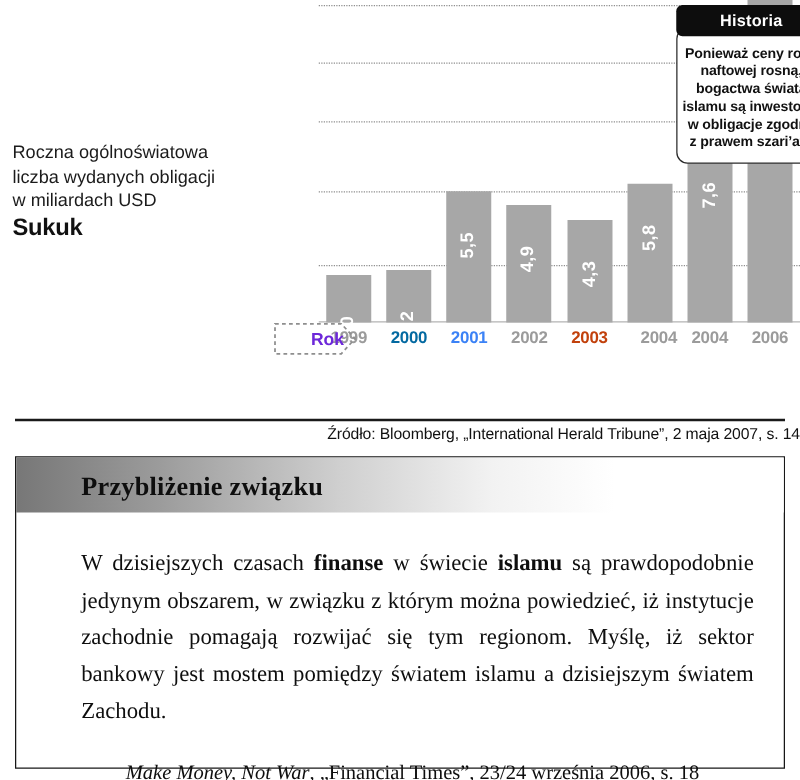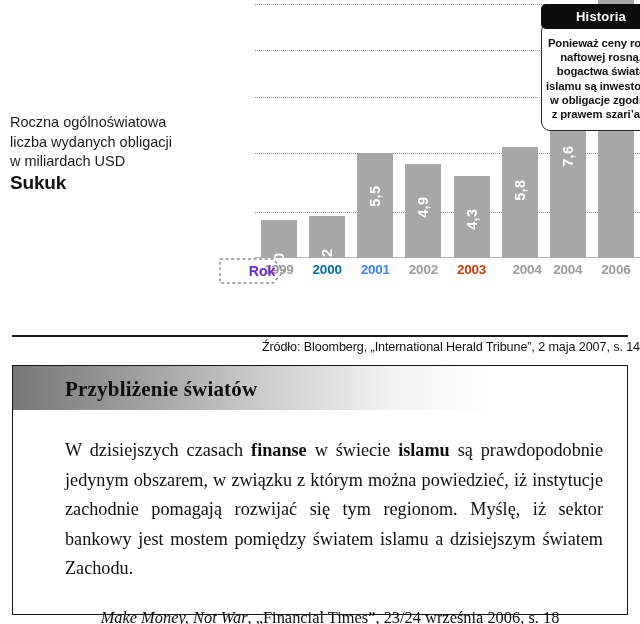--- a/index.html
+++ b/index.html
@@ -333,21 +333,21 @@
     </div>
 
     <div id="chart-source">Źródło: Bloomberg, „International Herald Tribune”, 2 maja 2007, s. 14</div>
   </div>
 
   <div id="divider"></div>
 </div>
 
 <div id="quote-box">
   <div id="quote-header">
-    <div id="quote-header-title">Przybliżenie światów</div>
+    <div id="quote-header-title">Przybliżenie związku</div>
   </div>
   <div id="quote-body">
     <div id="quote-text"><span>W dzisiejszych czasach </span><b>finanse</b><span> w świecie </span><b>islamu</b><span> są prawdopodobnie jedynym obszarem, w związku z którym można powiedzieć, iż instytucje zachodnie pomagają rozwijać się tym regionom. Myślę, iż sektor bankowy jest mostem pomiędzy światem islamu a dzisiejszym światem Zachodu.</span></div>
     <div id="quote-attrib">
       <i>Make Money, Not War</i><span>, „Financial Times”, 23/24 września 2006, s. 18</span>
     </div>
   </div>
 </div>
 
 </body></html>

